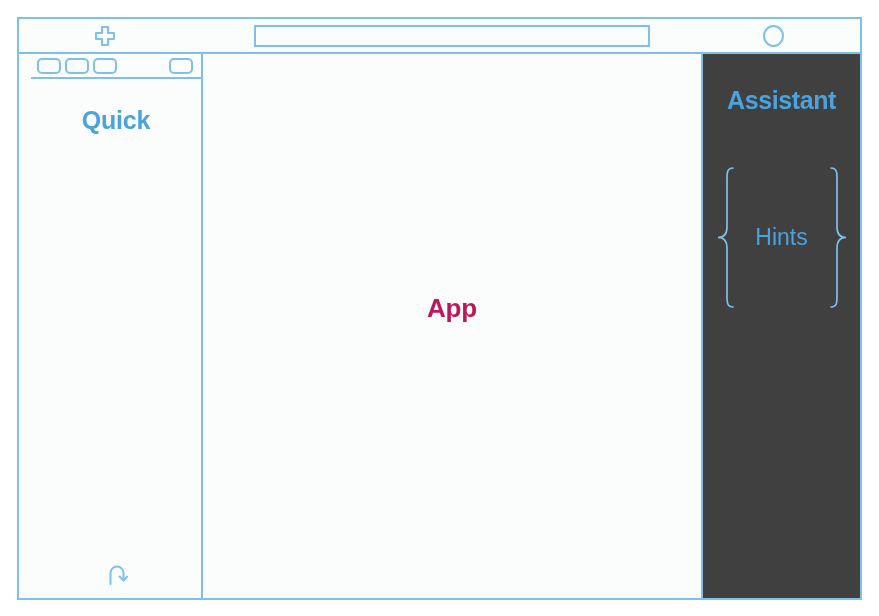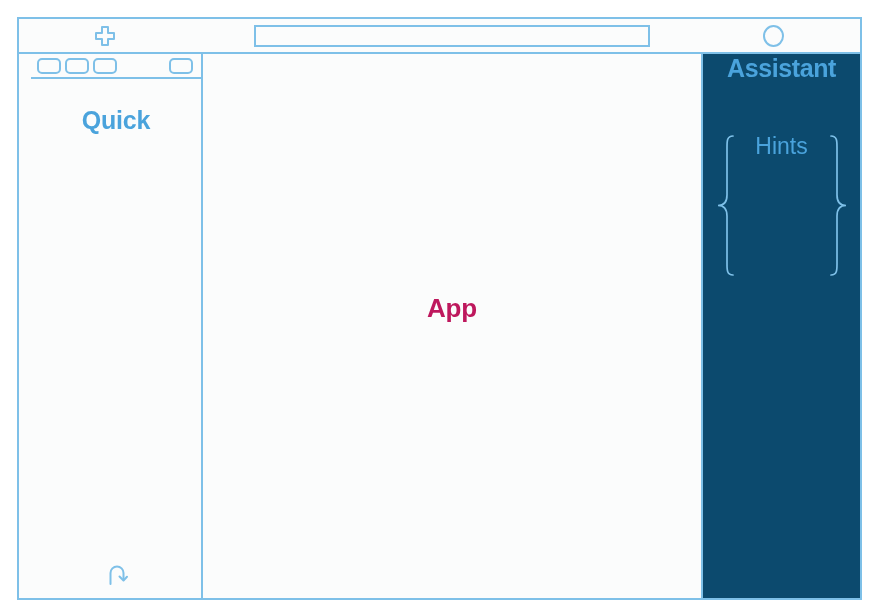--- a/index.html
+++ b/index.html
@@ -189,41 +189,42 @@
     color: #be185d;
     letter-spacing: -0.2px;
     margin-top: -36px;
   }
 
   
   .assistant {
     width: 157px;
     flex: 0 0 157px;
     box-sizing: border-box;
-    background: #0c4a6e;
+    background: #404040;
     display: flex;
     flex-direction: column;
     align-items: center;
+    padding-top: 32px;
   }
 
   .assistant-title {
     font-size: 25px;
     font-weight: bold;
     color: #4aa3dc;
     letter-spacing: -0.4px;
     text-align: center;
   }
 
   .hints-block {
     margin-top: 50px;
     width: 134px;
     height: 145px;
     position: relative;
     display: flex;
-    align-items: flex-start;
+    align-items: center;
     justify-content: center;
   }
 
   .brace {
     position: absolute;
     top: 0;
     width: 22px;
     height: 145px;
   }
   .brace.left  { left: 0; }

